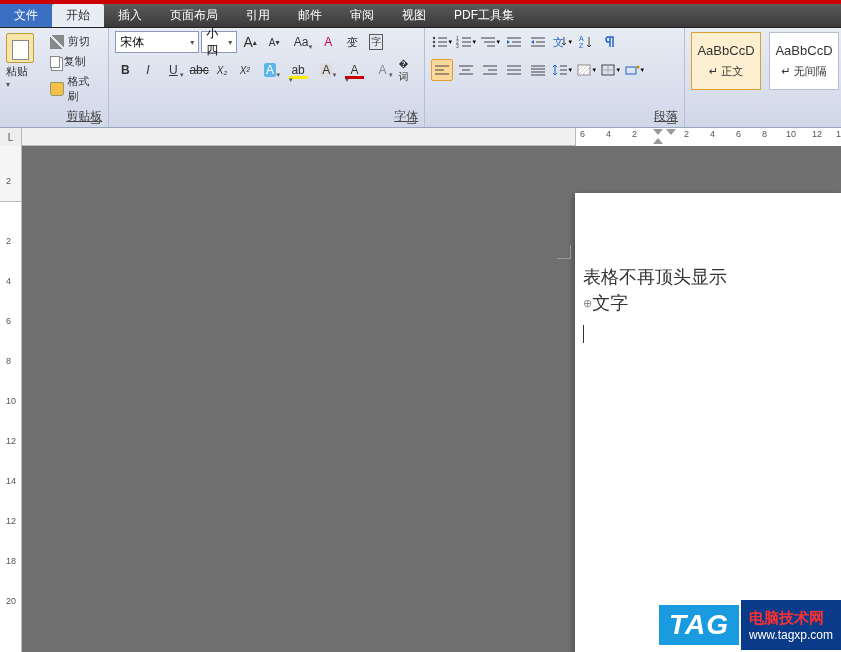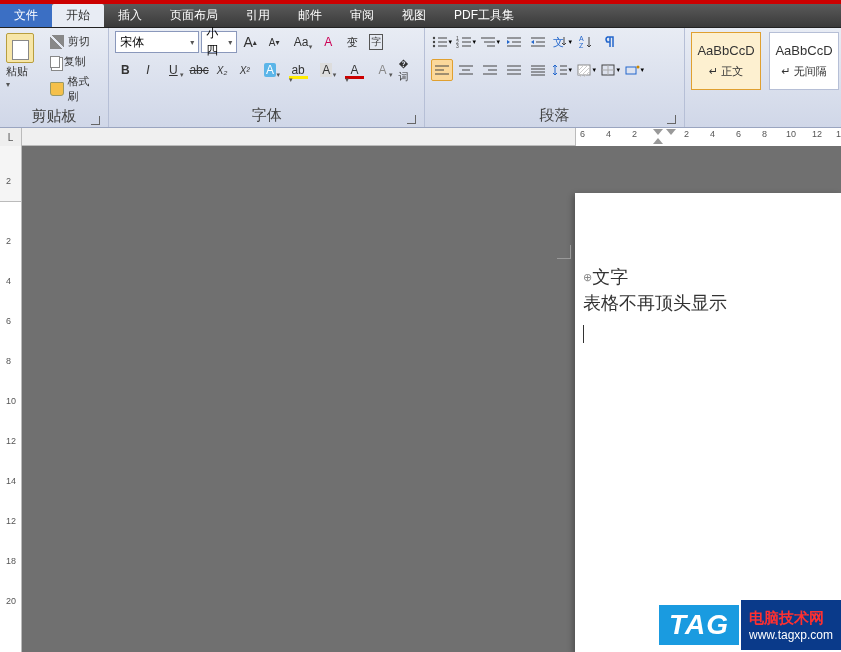--- a/index.html
+++ b/index.html
@@ -7,21 +7,21 @@
 
 .title-bar { height: 4px; background: #c00; }
 
 .menu-bar { height: 24px; background: linear-gradient(#5a5a5a, #3a3a3a); display: flex; align-items: stretch; border-bottom: 1px solid #222; }
 .menu-item { padding: 0 14px; color: #fff; font-size: 12px; display: flex; align-items: center; cursor: pointer; }
 .menu-item.file { background: #3b6fc4; }
 .menu-item.active { background: #e8ecf4; color: #333; border-top-left-radius: 2px; border-top-right-radius: 2px; }
 
 .ribbon { height: 100px; background: linear-gradient(#e8ecf4, #d0d7e8); display: flex; border-bottom: 1px solid #9aa5c0; }
 .ribbon-group { border-right: 1px solid #b6bfd6; display: flex; flex-direction: column; padding: 3px 6px 0; }
-.ribbon-group-label { text-align: center; font-size: 15px; color: #444; padding: 2px 0; margin-top: auto; position: relative; }
+.ribbon-group-label { text-align: right; font-size: 12px; color: #444; padding: 2px 0; margin-top: auto; position: relative; text-decoration: underline; }
 .ribbon-group-label::after { content: ""; position: absolute; right: 2px; bottom: 3px; width: 8px; height: 8px; border-right: 1px solid #666; border-bottom: 1px solid #666; }
 .ribbon-content { display: flex; gap: 4px; flex: 1; }
 
 .paste-btn { width: 38px; display: flex; flex-direction: column; align-items: flex-start; gap: 1px; padding-top: 2px; cursor: pointer; }
 .paste-icon { width: 28px; height: 30px; background: #f7e6a8; border: 1px solid #b89e3e; border-radius: 2px; position: relative; }
 .paste-icon::after { content: ""; position: absolute; top: 6px; left: 5px; width: 15px; height: 18px; background: #fff; border: 1px solid #888; }
 .paste-label { font-size: 11px; color: #333; }
 .paste-dd { font-size: 8px; color: #555; }
 
 .mini-btns { display: flex; flex-direction: column; gap: 3px; padding-top: 2px; }
@@ -384,22 +384,22 @@
       <span class="rv-num" style="top:290px">12</span>
       <span class="rv-num" style="top:330px">14</span>
       <span class="rv-num" style="top:370px">12</span>
       <span class="rv-num" style="top:410px">18</span>
       <span class="rv-num" style="top:450px">20</span>
     </div>
     <div class="canvas">
       <div class="page">
         <div class="corner-mark"></div>
         <div class="page-content">
+          <div class="doc-line">表格不再顶头显示</div>
           <div class="doc-line"><span class="table-anchor">⊕</span><span>文字</span></div>
-          <div class="doc-line">表格不再顶头显示</div>
           <span class="cursor-mark"></span>
         </div>
       </div>
 
       <div class="tag-banner">
         <div class="tag-logo">TAG</div>
         <div class="tag-text">
           <div class="tag-top">电脑技术网</div>
           <div class="tag-bot">www.tagxp.com</div>
         </div>

